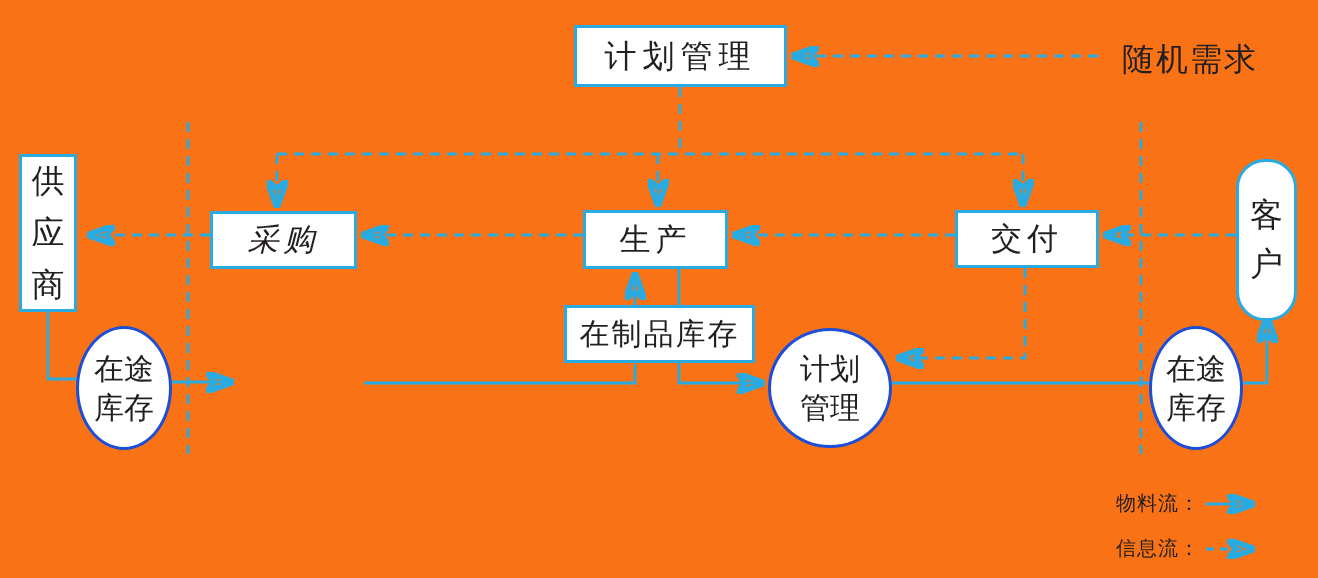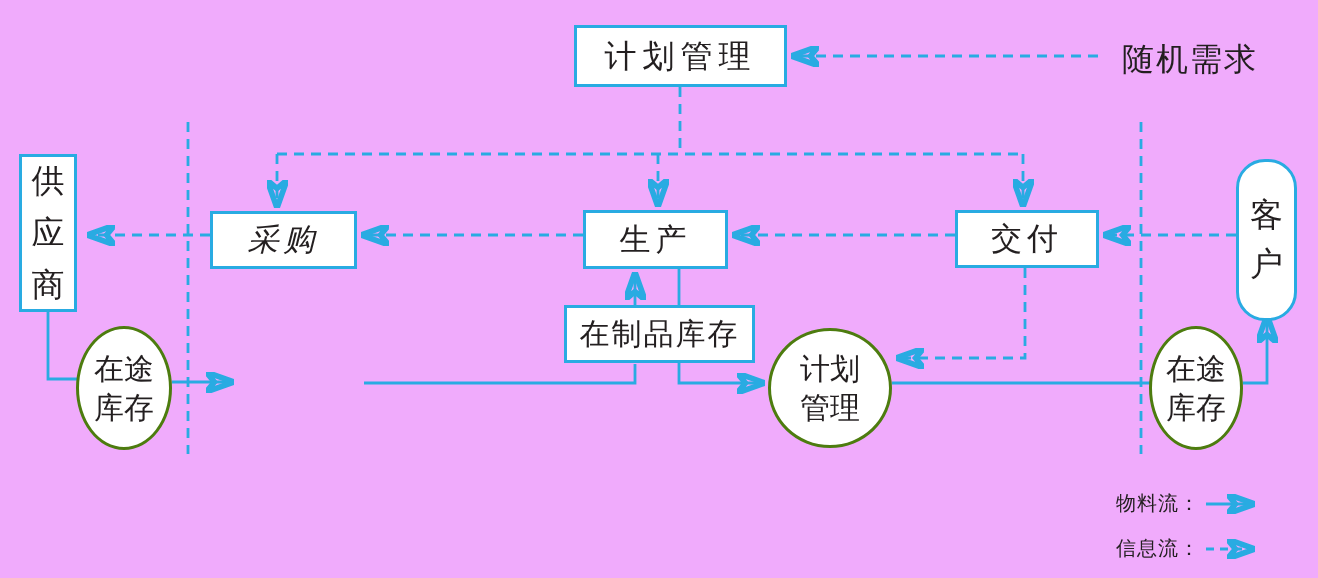--- a/index.html
+++ b/index.html
@@ -1,19 +1,19 @@
 <!DOCTYPE html>
 <html><head>
 <meta charset="utf-8">
 <style>
   html,body{margin:0;padding:0;background:#ffffff;}
   .canvas{
     position:relative;
     width:1318px;height:578px;
-    background:#f0abfc;
+    background:#f97316;
     font-family:"Liberation Serif","DejaVu Serif",serif;
     color:#231f20;
     overflow:hidden;
   }
   .wires{position:absolute;left:0;top:0;width:1318px;height:578px;}
   .wires path{fill:none;stroke:#29abe2;stroke-width:2.8;}
   .wires path.dashed{stroke-dasharray:10 7;}
   .box{
     position:absolute;box-sizing:border-box;
     border:3px solid #29abe2;background:#ffffff;
@@ -26,21 +26,21 @@
   .box.delivery{left:955px;top:210px;width:144px;height:58px;letter-spacing:5px;}
   .box.wip{left:564px;top:305px;width:191px;height:58px;font-size:30px;letter-spacing:2px;}
   .box.vert{flex-direction:column;}
   .box.supplier{left:19px;top:154px;width:58px;height:158px;font-size:33px;}
   .box.customer{left:1236px;top:159px;width:61px;height:162px;font-size:33px;border-radius:29px;}
   .box.vert span{display:block;width:1.05em;word-break:break-all;text-align:center;}
   .box.supplier span{line-height:1.58;}
   .box.customer span{line-height:1.5;}
   .ellipse{
     position:absolute;box-sizing:border-box;
-    border:3px solid #4d7c0f;border-radius:50%;background:#ffffff;
+    border:3px solid #1d4ed8;border-radius:50%;background:#ffffff;
     display:flex;align-items:center;justify-content:center;
     text-align:center;font-size:30px;
   }
   .ellipse span{display:block;word-break:break-all;line-height:1.3;}
   .ellipse.transit-left{left:76px;top:326px;width:96px;height:124px;}
   .ellipse.transit-left span{width:2.1em;}
   .ellipse.raw{left:237px;top:326px;width:127px;height:122px;}
   .ellipse.raw span{width:3.15em;}
   .ellipse.finished{left:768px;top:328px;width:124px;height:120px;}
   .ellipse.finished span{width:2.1em;}

